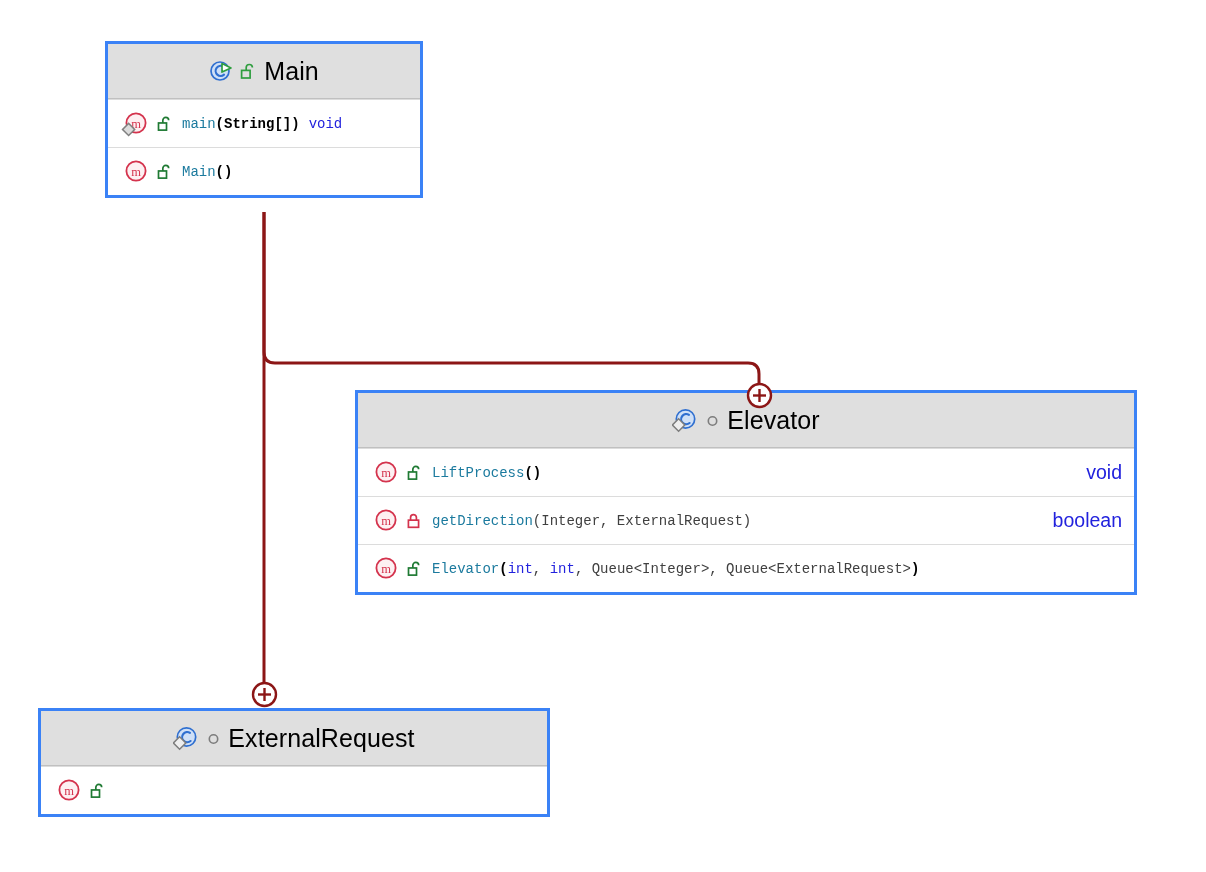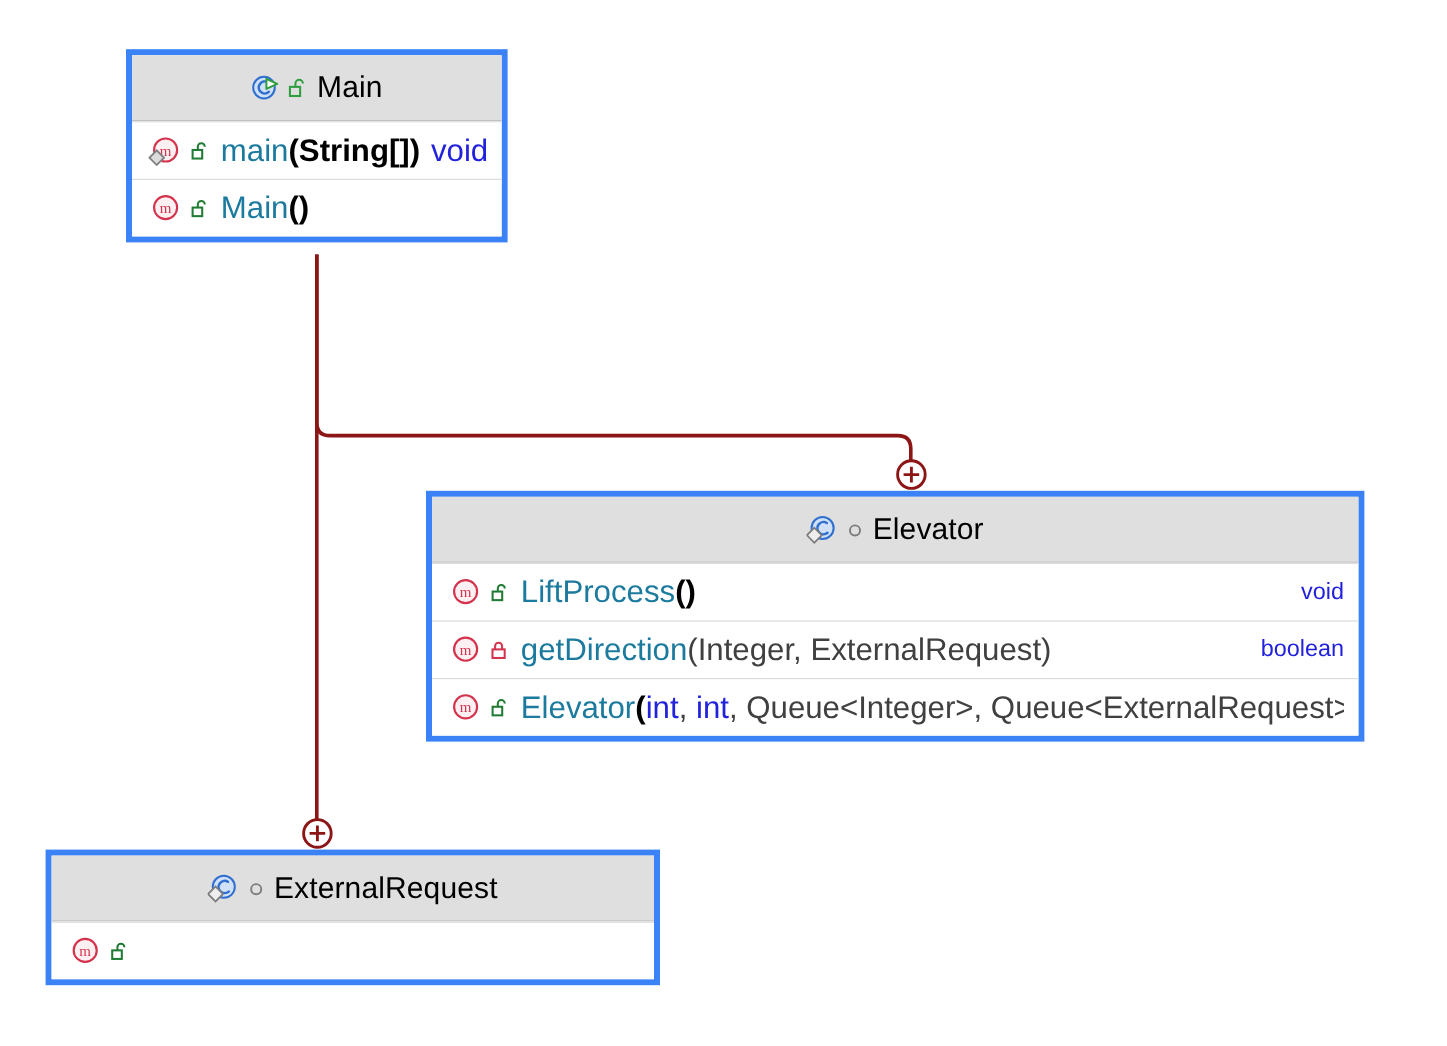--- a/index.html
+++ b/index.html
@@ -15,21 +15,21 @@
     height: 872px;
     background: #ffffff;
     overflow: hidden;
   }
 
   
   .uml-box {
     position: absolute;
     box-sizing: border-box;
     background: #ffffff;
-    border: 5px solid #3b82f6;
+    border: 3px solid #3b82f6;
     z-index: 5;
   }
   .uml-header {
     box-sizing: border-box;
     background: #dfdfdf;
     border-bottom: 1px solid #c0c0c0;
     display: flex;
     align-items: center;
     justify-content: center;
     gap: 7px;
@@ -54,24 +54,25 @@
   }
   .uml-row:first-of-type { border-top: none; }
   .row-icons {
     display: flex;
     align-items: center;
     gap: 6px;
     flex: 0 0 auto;
     margin-right: 9px;
   }
   .member-sig {
-    font-size: 26px;
+    font-size: 14px;
     flex: 1 1 auto;
     overflow: hidden;
     text-overflow: clip;
+    font-family: Liberation Mono, monospace;
   }
   .ret-type {
     font-size: 19.5px;
     color: #2222dd;
     flex: 0 0 auto;
     padding-left: 14px;
   }
 
   
   .t-name  { color: #1b7a9e; }
@@ -177,21 +178,21 @@
           <svg width="16" height="18" viewBox="0 0 17 19" xmlns="http://www.w3.org/2000/svg">
             <path d="M 6.2 8.4 L 6.2 5.6 A 3.1 3.1 0 0 1 12.4 5.6" fill="none" stroke="#1f7a33" stroke-width="1.8"></path>
             <rect x="1.6" y="8.4" width="8.5" height="7.6" fill="none" stroke="#1f7a33" stroke-width="1.8"></rect>
           </svg>
         </span>
       </span>
       <span class="member-sig"><span class="t-name">Main</span><span class="t-punct">()</span></span>
     </div>
   </div>
 
-  <div class="uml-box" id="box-elevator" style="left:355px; top:409px; width:782px;">
+  <div class="uml-box" id="box-elevator" style="left:355px; top:390px; width:782px;">
 
     <div class="uml-header">
       <span class="icon">
         <svg width="26" height="26" viewBox="0 0 26 26" xmlns="http://www.w3.org/2000/svg">
           <circle cx="13.5" cy="12" r="9.2" fill="#cfe0f7" stroke="#2f6fd0" stroke-width="1.7"></circle>
           <path d="M 17 7.8 A 5.1 5.1 0 1 0 17.6 16" fill="none" stroke="#2f6fd0" stroke-width="2.1" stroke-linecap="round"></path>
           <rect x="2.2" y="13.6" width="8.8" height="8.8" fill="#eeeeee" stroke="#7d7d7d" stroke-width="1.5" transform="rotate(45 6.6 18)"></rect>
         </svg>
       </span>
       <span class="icon">

